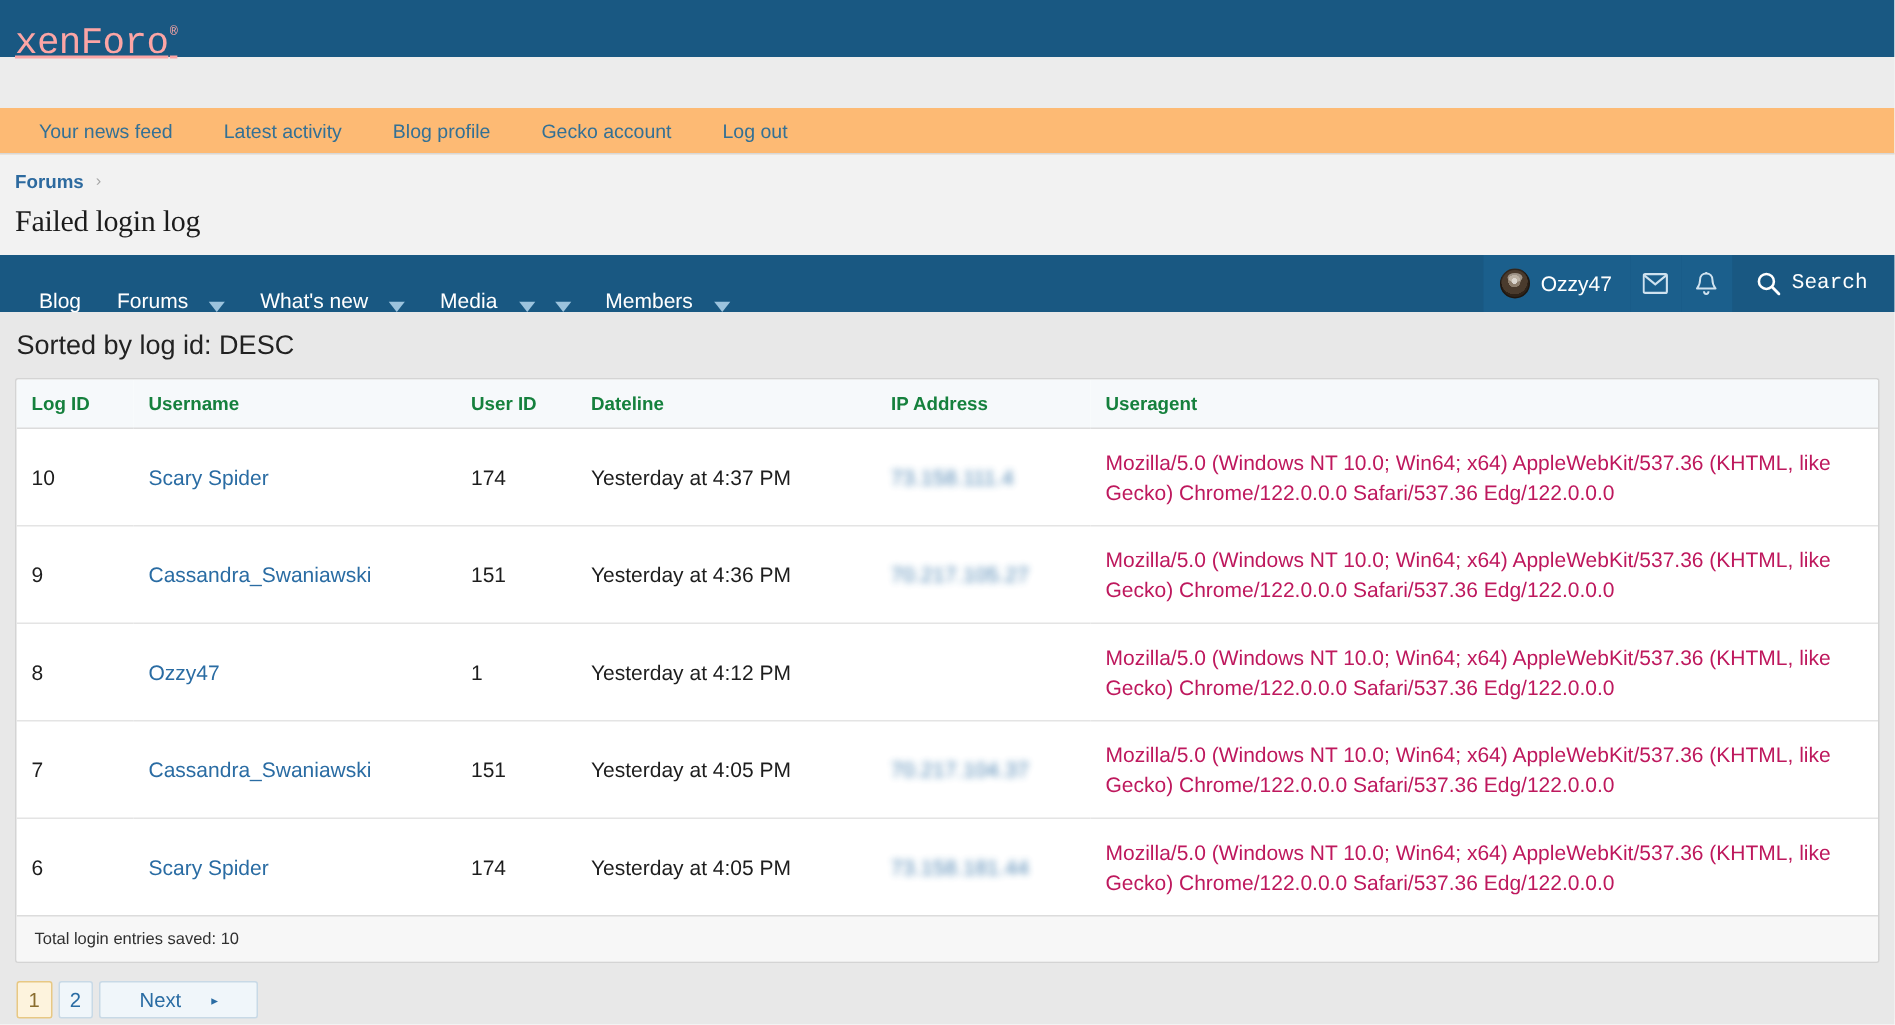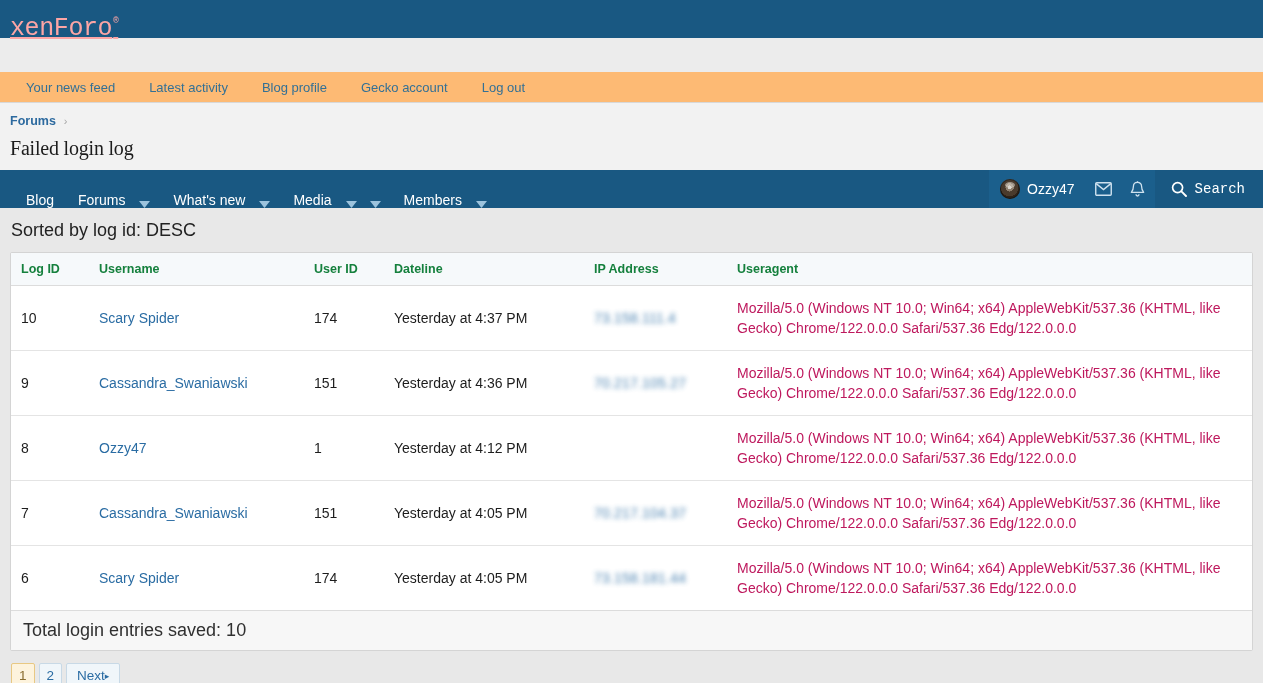--- a/index.html
+++ b/index.html
@@ -258,21 +258,21 @@
   .ua-text {
     color: #be185d;
     font-size: 14px;
     line-height: 20px;
     text-align: center;
   }
   .block-footer {
     background: #f7f7f7;
     border-top: 1px solid #dcdcdc;
     padding: 9px 12px;
-    font-size: 18px;
+    font-size: 11px;
     color: #303030;
   }
 
   
   .pagenav {
     display: flex;
     align-items: center;
     gap: 4px;
     padding: 12px 1px 0 1px;
   }
@@ -291,22 +291,22 @@
     border-radius: 2px;
     cursor: pointer;
   }
   .page-btn.current {
     background: #fdf3dd;
     border-color: #e8c883;
     color: #8a6d2f;
     cursor: default;
   }
   .page-btn.next {
-    padding: 0 10px;
-    gap: 0;
+    padding: 0 26px;
+    gap: 20px;
   }
   .page-btn .arrow { font-size: 9px; position: relative; top: 0px; }
 </style>
 </head>
 <body>
 
 <div class="logo-bar">
   <a class="logo-text" href="#"><span>xenForo</span><span class="reg">®</span></a>
 </div>
 

